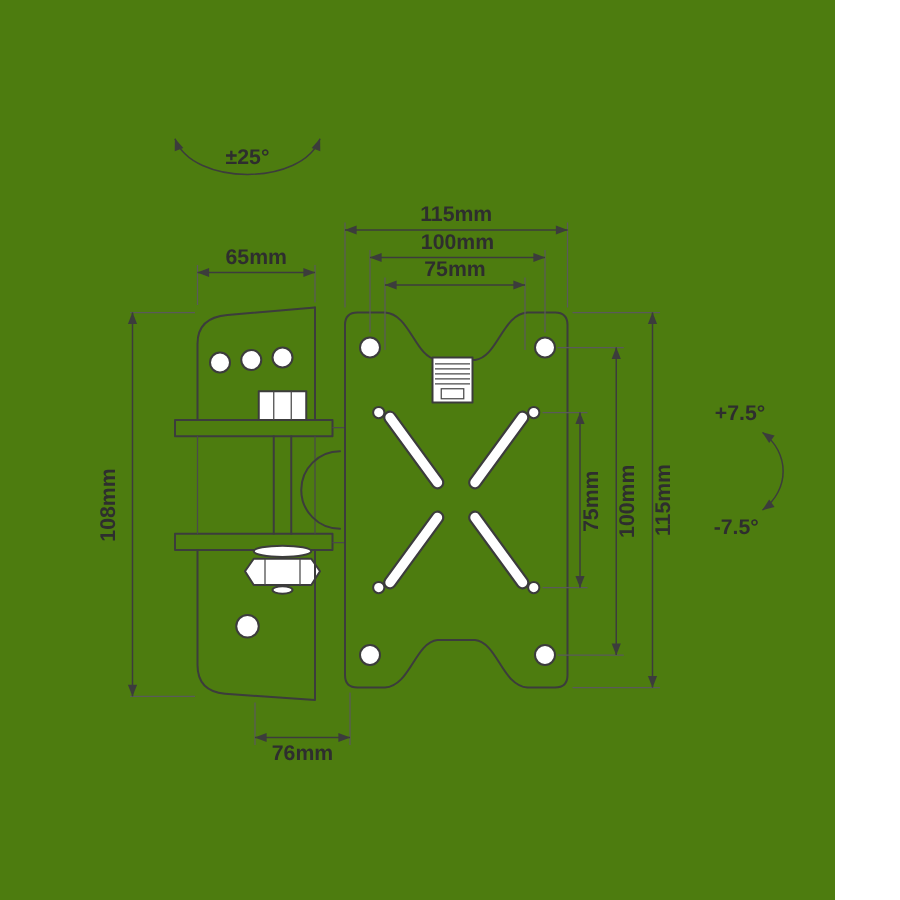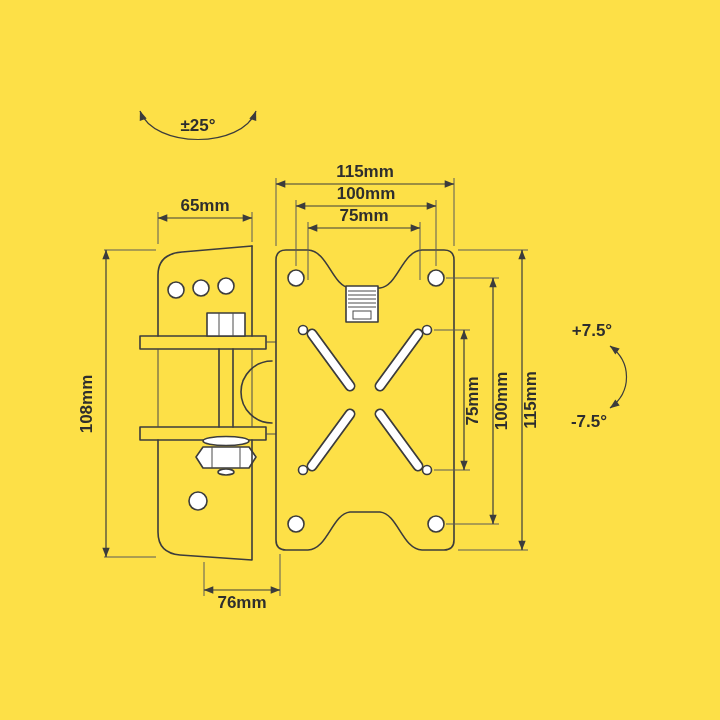--- a/index.html
+++ b/index.html
@@ -1,17 +1,17 @@
 <!DOCTYPE html>
 <html><head>
 <meta charset="utf-8">
 <style>
   html,body{margin:0;padding:0;background:#ffffff;overflow:hidden;}
   .canvas{
-    position:relative;width:720px;height:720px;background:#fde047;
+    position:relative;width:668px;height:720px;background:#4d7c0f;
     font-family:"Liberation Sans",sans-serif;
   }
   svg{display:block;}
   .outline{fill:none;stroke:#3c3c3c;stroke-width:1.6;stroke-linejoin:round;stroke-linecap:round;}
   .fillw{fill:#ffffff;stroke:#3c3c3c;stroke-width:1.6;stroke-linejoin:round;}
   .thin{fill:none;stroke:#4a4a4a;stroke-width:1;}
   .ext{fill:none;stroke:#5a5a5a;stroke-width:1;}
   .dim{fill:none;stroke:#3c3c3c;stroke-width:1.2;}
   .slot-outer{fill:none;stroke:#3c3c3c;stroke-width:11;stroke-linecap:round;}
   .slot-inner{fill:none;stroke:#ffffff;stroke-width:7.5;stroke-linecap:round;}

